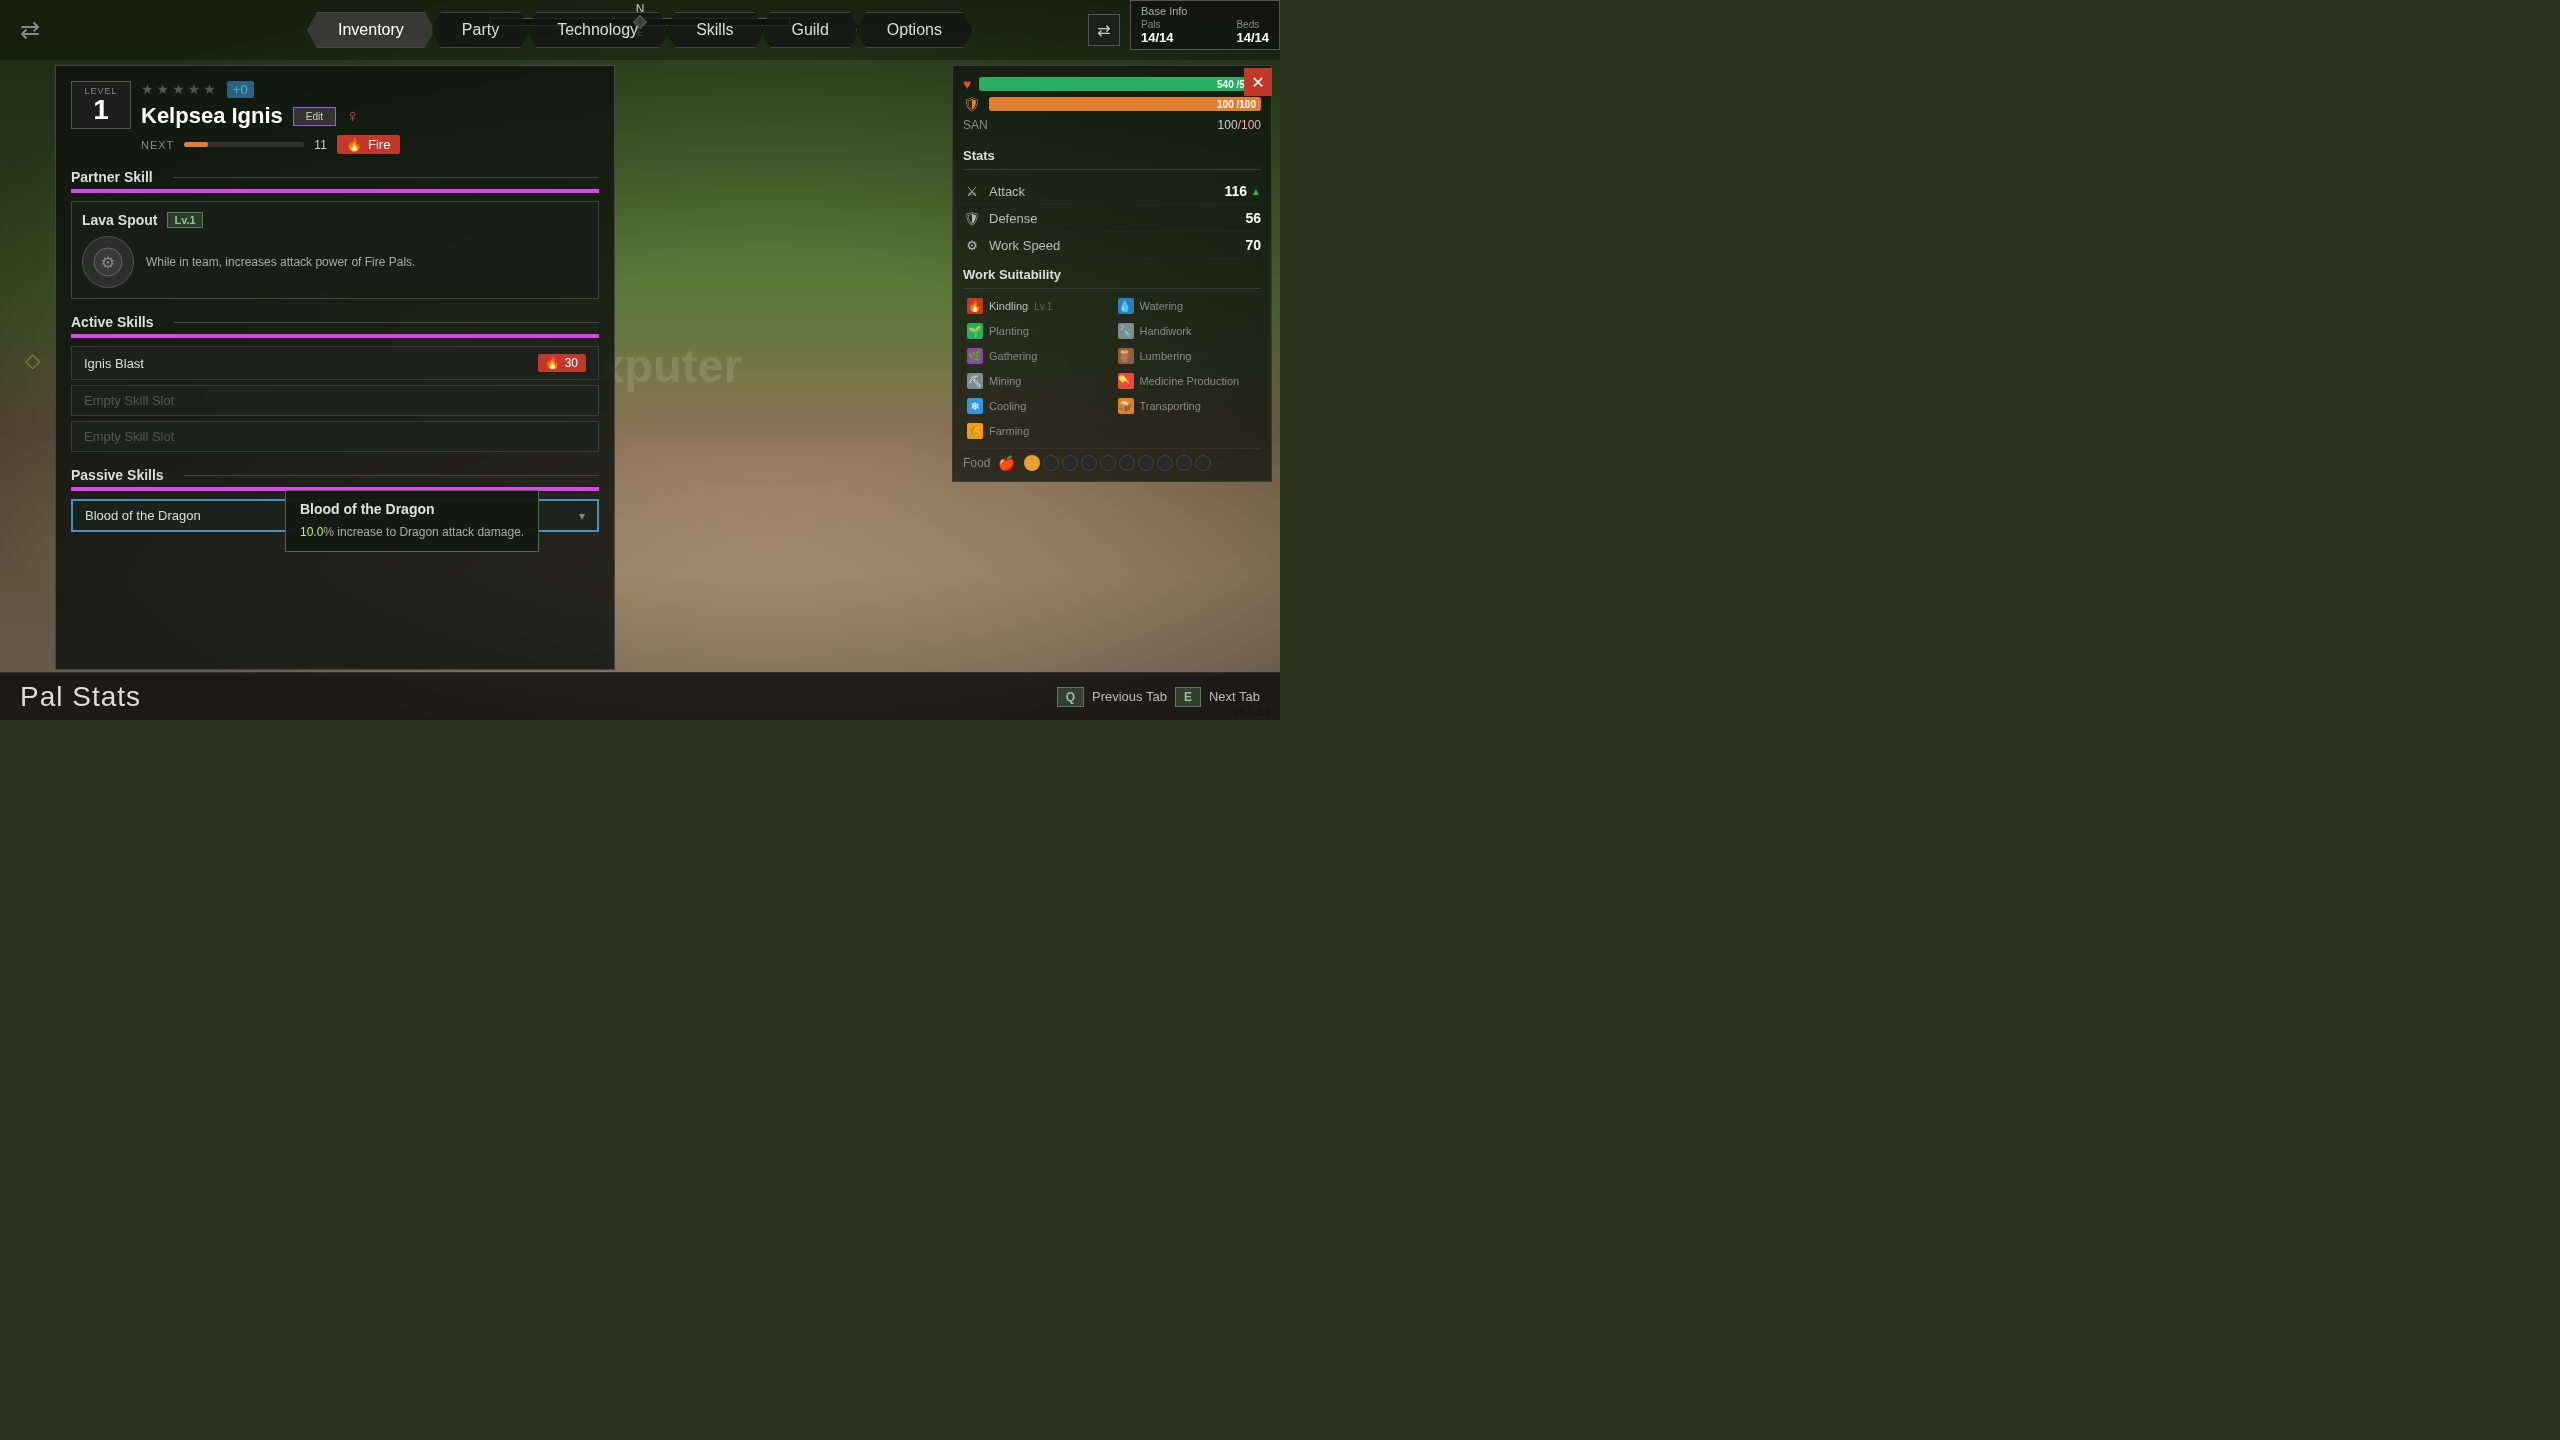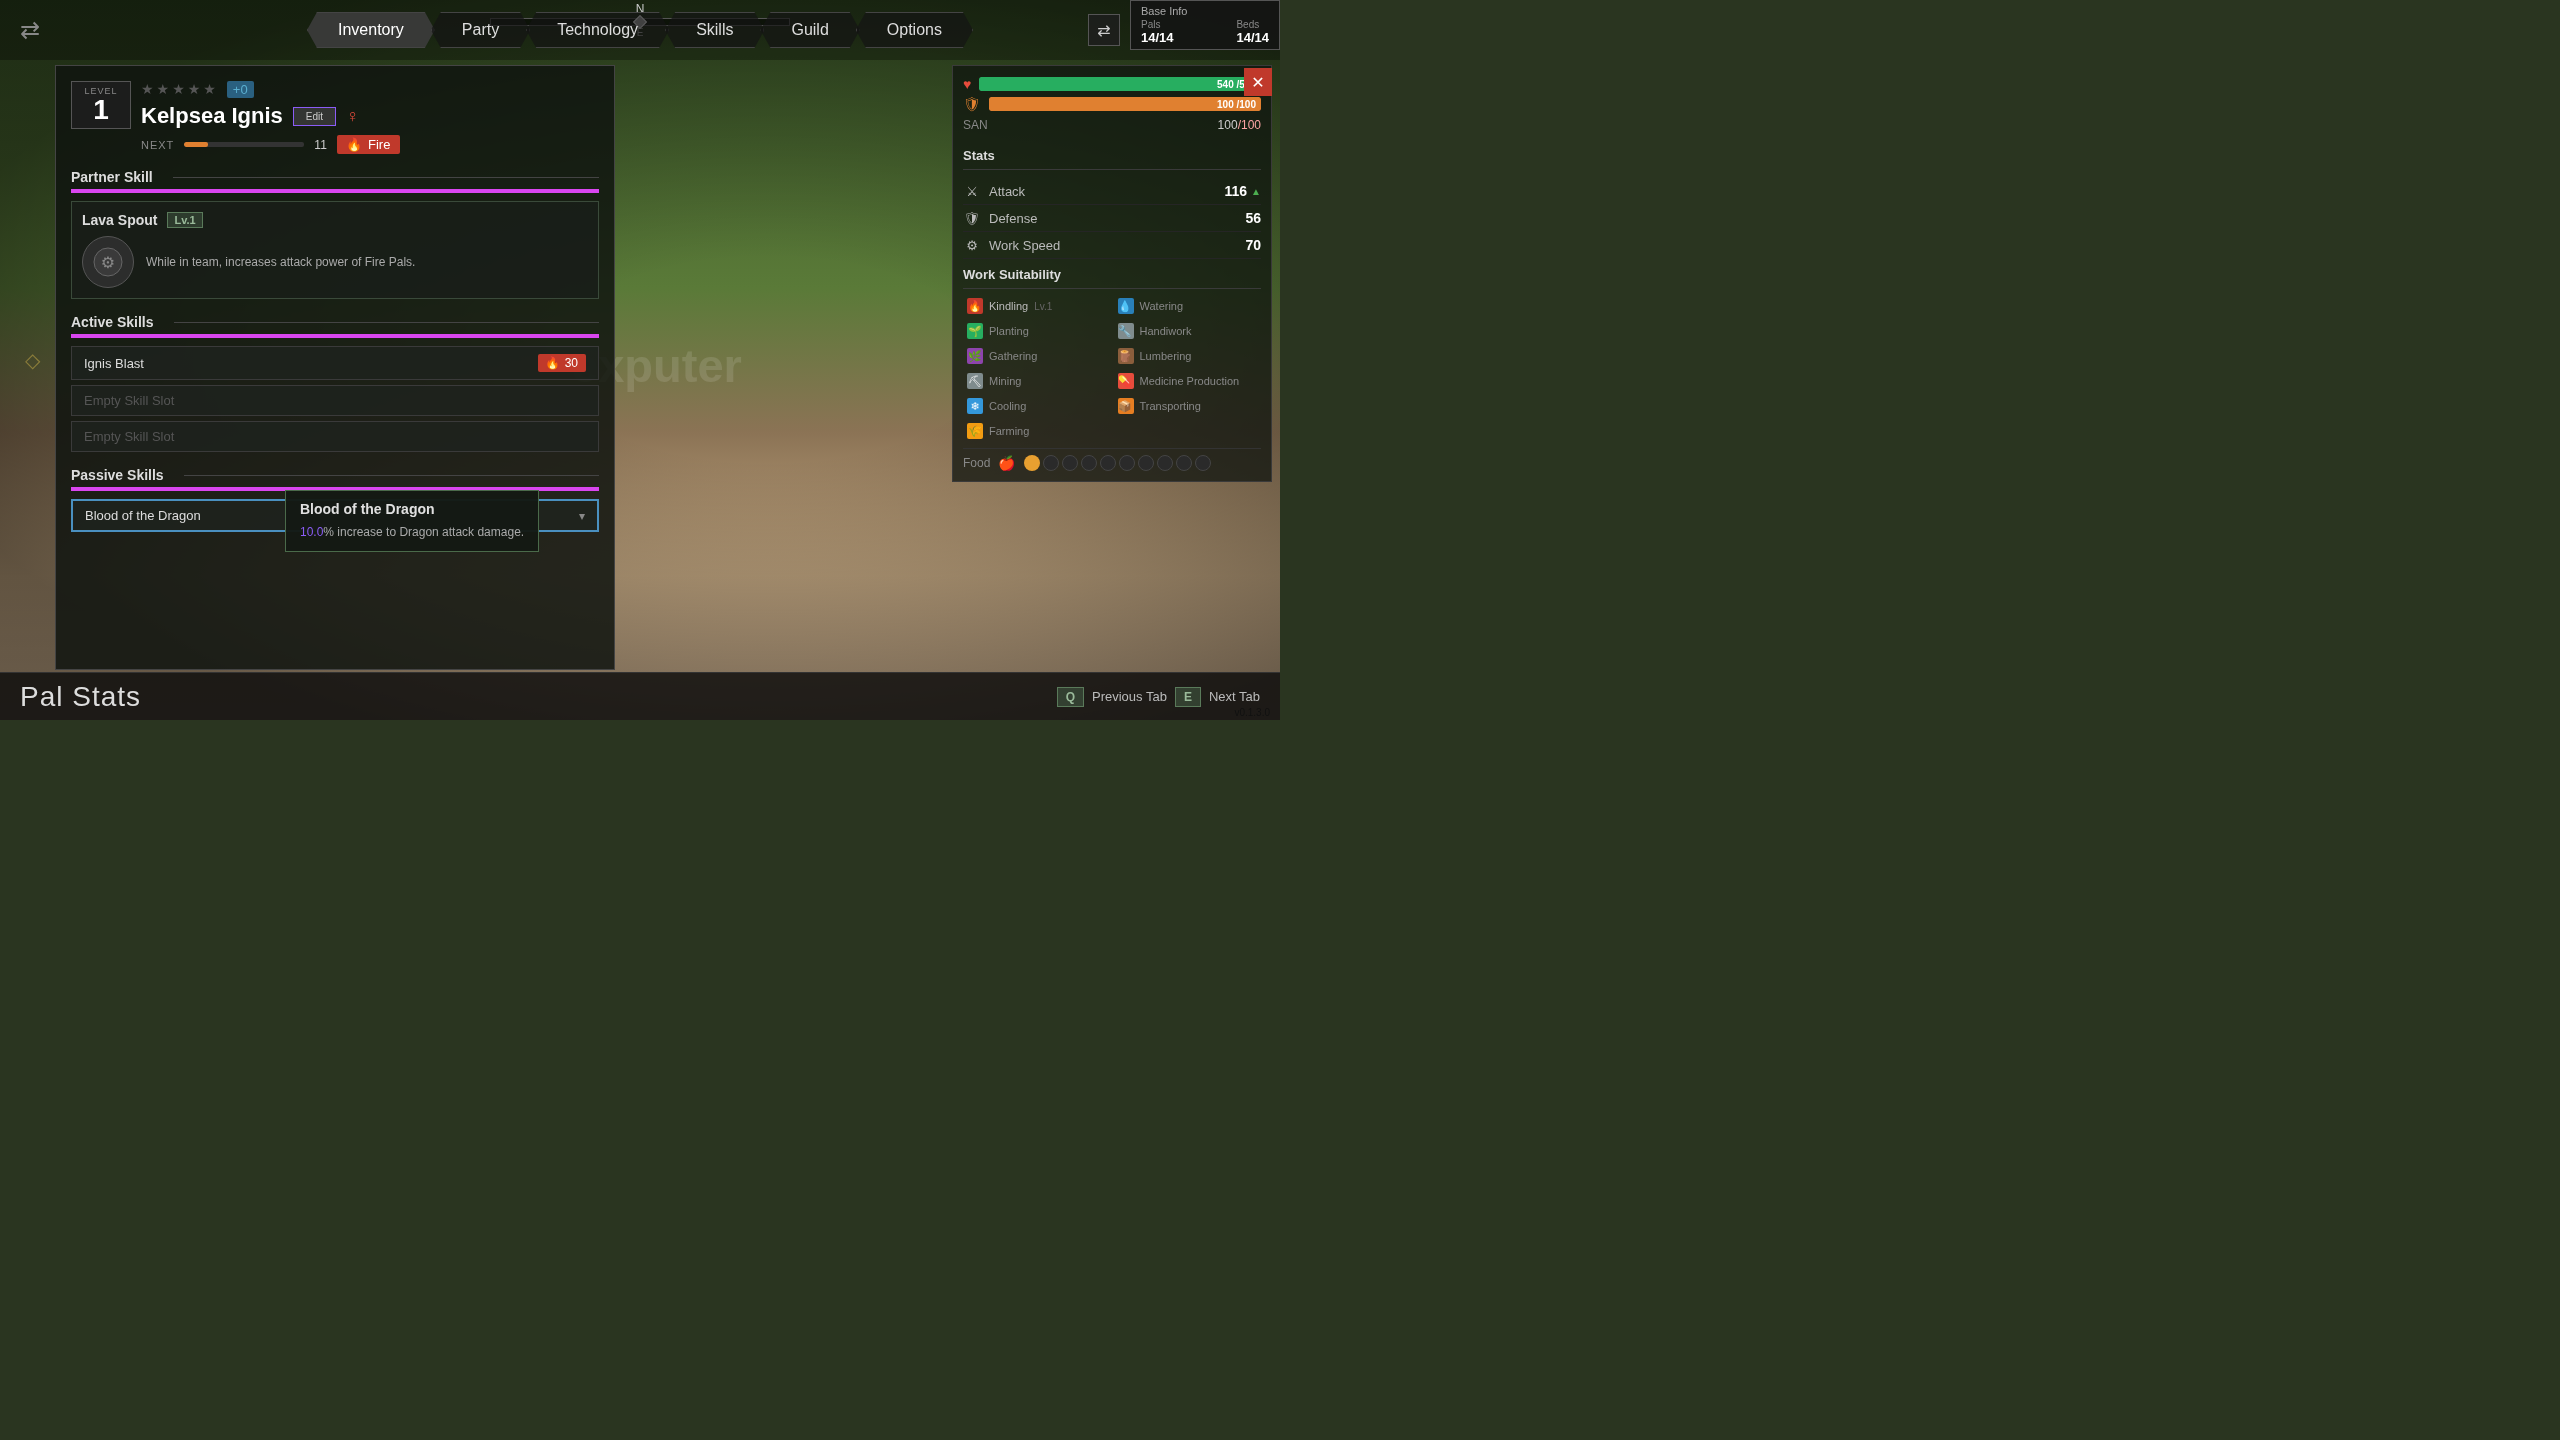--- a/index.html
+++ b/index.html
@@ -439,21 +439,21 @@
       font-weight: bold;
       margin-bottom: 6px;
     }
 
     .tooltip-desc {
       color: #aaa;
       font-size: 12px;
       line-height: 1.5;
     }
 
-    .tooltip-highlight { color: #8b5cf6; }
+    .tooltip-highlight { color: #bef264; }
 
     
     .right-panel {
       position: absolute;
       top: 65px;
       right: 8px;
       width: 320px;
       background: rgba(15,20,15,0.75);
       border: 1px solid #3a3a3a;
       padding: 10px;

